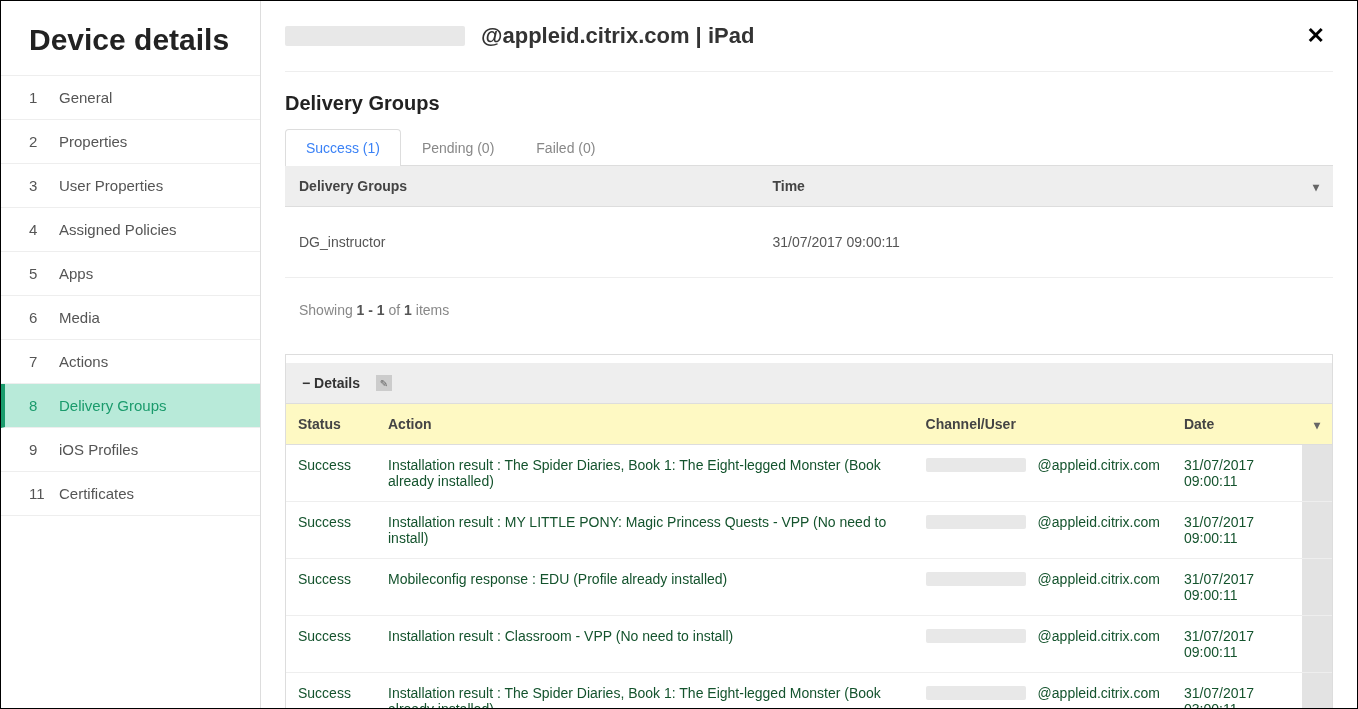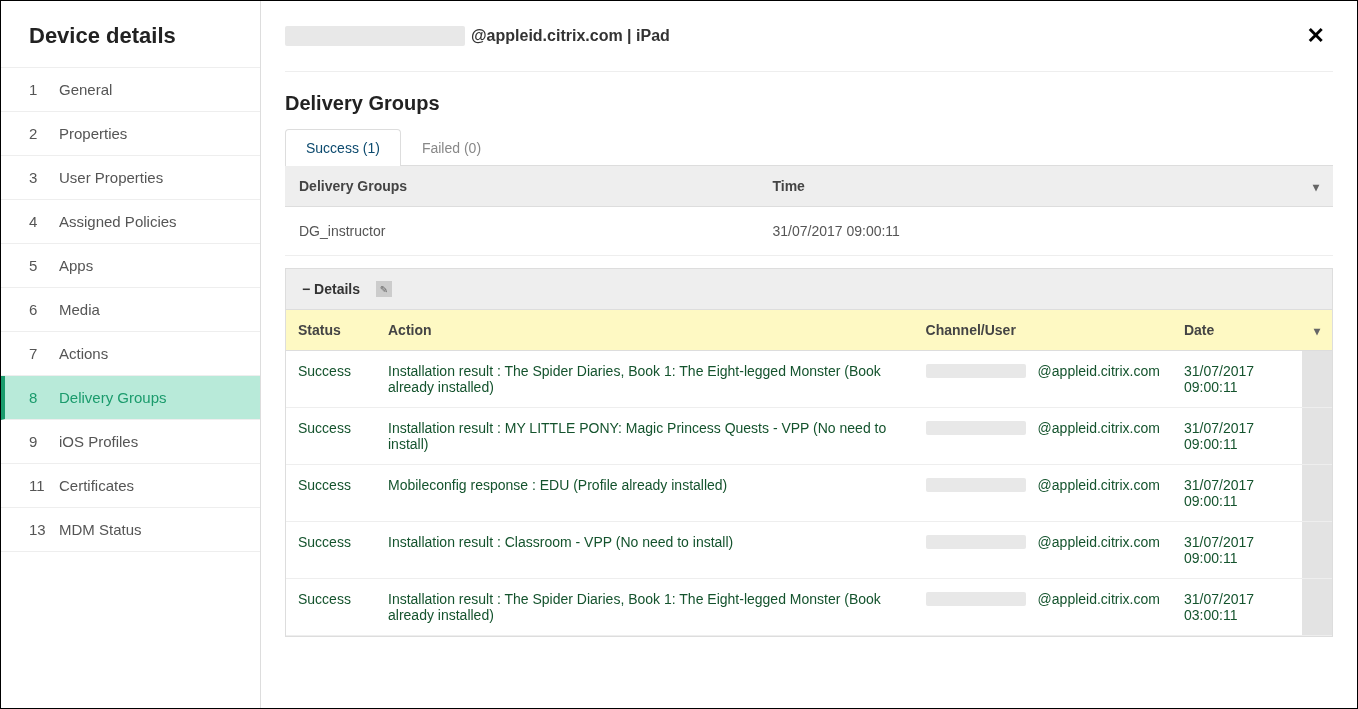--- a/index.html
+++ b/index.html
@@ -13,21 +13,21 @@
       overflow: hidden;
       border: 1px solid #000;
     }
     .container { display: flex; height: 100%; }
     .sidebar {
       width: 260px;
       border-right: 1px solid #ddd;
       background: #fff;
     }
     .sidebar-title {
-      font-size: 22px;
+      font-size: 30px;
       font-weight: bold;
       padding: 22px 28px 18px 28px;
       border-bottom: 1px solid #eee;
       color: #222;
     }
     .sidebar-item {
       padding: 13px 28px;
       border-bottom: 1px solid #eee;
       color: #555;
       cursor: pointer;
@@ -50,26 +50,26 @@
     }
     .header-row {
       display: flex;
       justify-content: space-between;
       align-items: center;
       padding: 18px 0 18px 0;
       border-bottom: 1px solid #eee;
       margin-bottom: 20px;
     }
     .page-title {
-      font-size: 16px;
+      font-size: 22px;
       font-weight: 600;
       color: #333;
       display: flex;
       align-items: center;
-      gap: 6px;
+      gap: 16px;
     }
     .redacted {
       display: inline-block;
       background: #e8e8e8;
       height: 16px;
       border-radius: 2px;
     }
     .redacted.w180 { width: 180px; height: 20px; }
     .redacted.w100 { width: 100px; height: 14px; }
     .close-btn {
@@ -94,36 +94,36 @@
     .tab {
       padding: 10px 20px;
       color: #888;
       cursor: pointer;
       border: 1px solid transparent;
       border-bottom: none;
       margin-bottom: -1px;
       font-size: 14px;
     }
     .tab.active {
-      color: #0c4a6e;
+      color: #3b82f6;
       border-color: #ddd;
       background: #fff;
       border-radius: 4px 4px 0 0;
     }
     .dg-table { width: 100%; border-collapse: collapse; }
     .dg-table thead th {
       background: #eeeeee;
       text-align: left;
       padding: 12px 14px;
       font-weight: 600;
       color: #444;
       border-bottom: 1px solid #ddd;
     }
     .dg-table tbody td {
-      padding: 16px 14px;
+      padding: 27px 14px;
       border-bottom: 1px solid #eee;
       color: #555;
     }
     .expand-cell {
       width: 30px;
       text-align: center;
       background: #e3e3e3;
       cursor: pointer;
     }
     .pagination-info {
@@ -135,20 +135,21 @@
     .details-panel {
       border: 1px solid #ddd;
       margin-top: 12px;
     }
     .details-header {
       background: #eeeeee;
       padding: 12px 16px;
       display: flex;
       gap: 16px;
       border-bottom: 1px solid #ddd;
+      margin-top: 8px;
     }
     .details-toggle { font-weight: bold; color: #333; cursor: pointer; }
     .edit-icon-box {
       width: 16px; height: 16px;
       background: #ccc;
       display: inline-flex;
       align-items: center; justify-content: center;
       font-size: 10px; color: #666;
     }
     .details-table { width: 100%; border-collapse: collapse; }
@@ -214,62 +215,62 @@
           <span>Delivery Groups</span>
         </div>
         <div class="sidebar-item">
           <span class="num">9</span>
           <span>iOS Profiles</span>
         </div>
         <div class="sidebar-item">
           <span class="num">11</span>
           <span>Certificates</span>
         </div>
-        <div class="sidebar-item">
-          <span class="num">13</span>
-          <span>MDM Status</span>
-        </div>
       </div>
   </div>
 
   <div class="main">
     <div class="header-row">
       <div class="page-title">
         <span class="redacted w180"></span>
         <span>@appleid.citrix.com | iPad</span>
       </div>
       <button class="close-btn">
         <span>✕</span>
       </button>
     </div>
 
     <div class="section-title">Delivery Groups</div>
 
     <div class="tabs" id="tabs-row">
         <div class="tab active">Success (1)</div>
+        <div class="tab">Pending (0)</div>
         <div class="tab">Failed (0)</div>
       </div>
 
     <table class="dg-table">
       <thead>
         <tr>
           <th>Delivery Groups</th>
           <th>Time</th>
           <th class="expand-cell"><span class="chevron">▾</span></th>
         </tr>
       </thead>
       <tbody id="dg-rows">
           <tr>
             <td>DG_instructor</td>
             <td>31/07/2017 09:00:11</td>
             <td></td>
           </tr>
         </tbody>
     </table>
 
+    <div class="pagination-info">
+      <span>Showing </span><strong>1 - 1</strong><span> of </span><strong>1</strong><span> items</span>
+    </div>
 
     <div class="details-panel">
       <div class="details-header">
         <span class="details-toggle">−&nbsp;<span>Details</span></span>
         <span class="edit-icon-box">✎</span>
       </div>
       <table class="details-table">
         <thead>
           <tr>
             <th class="col-status">Status</th>

